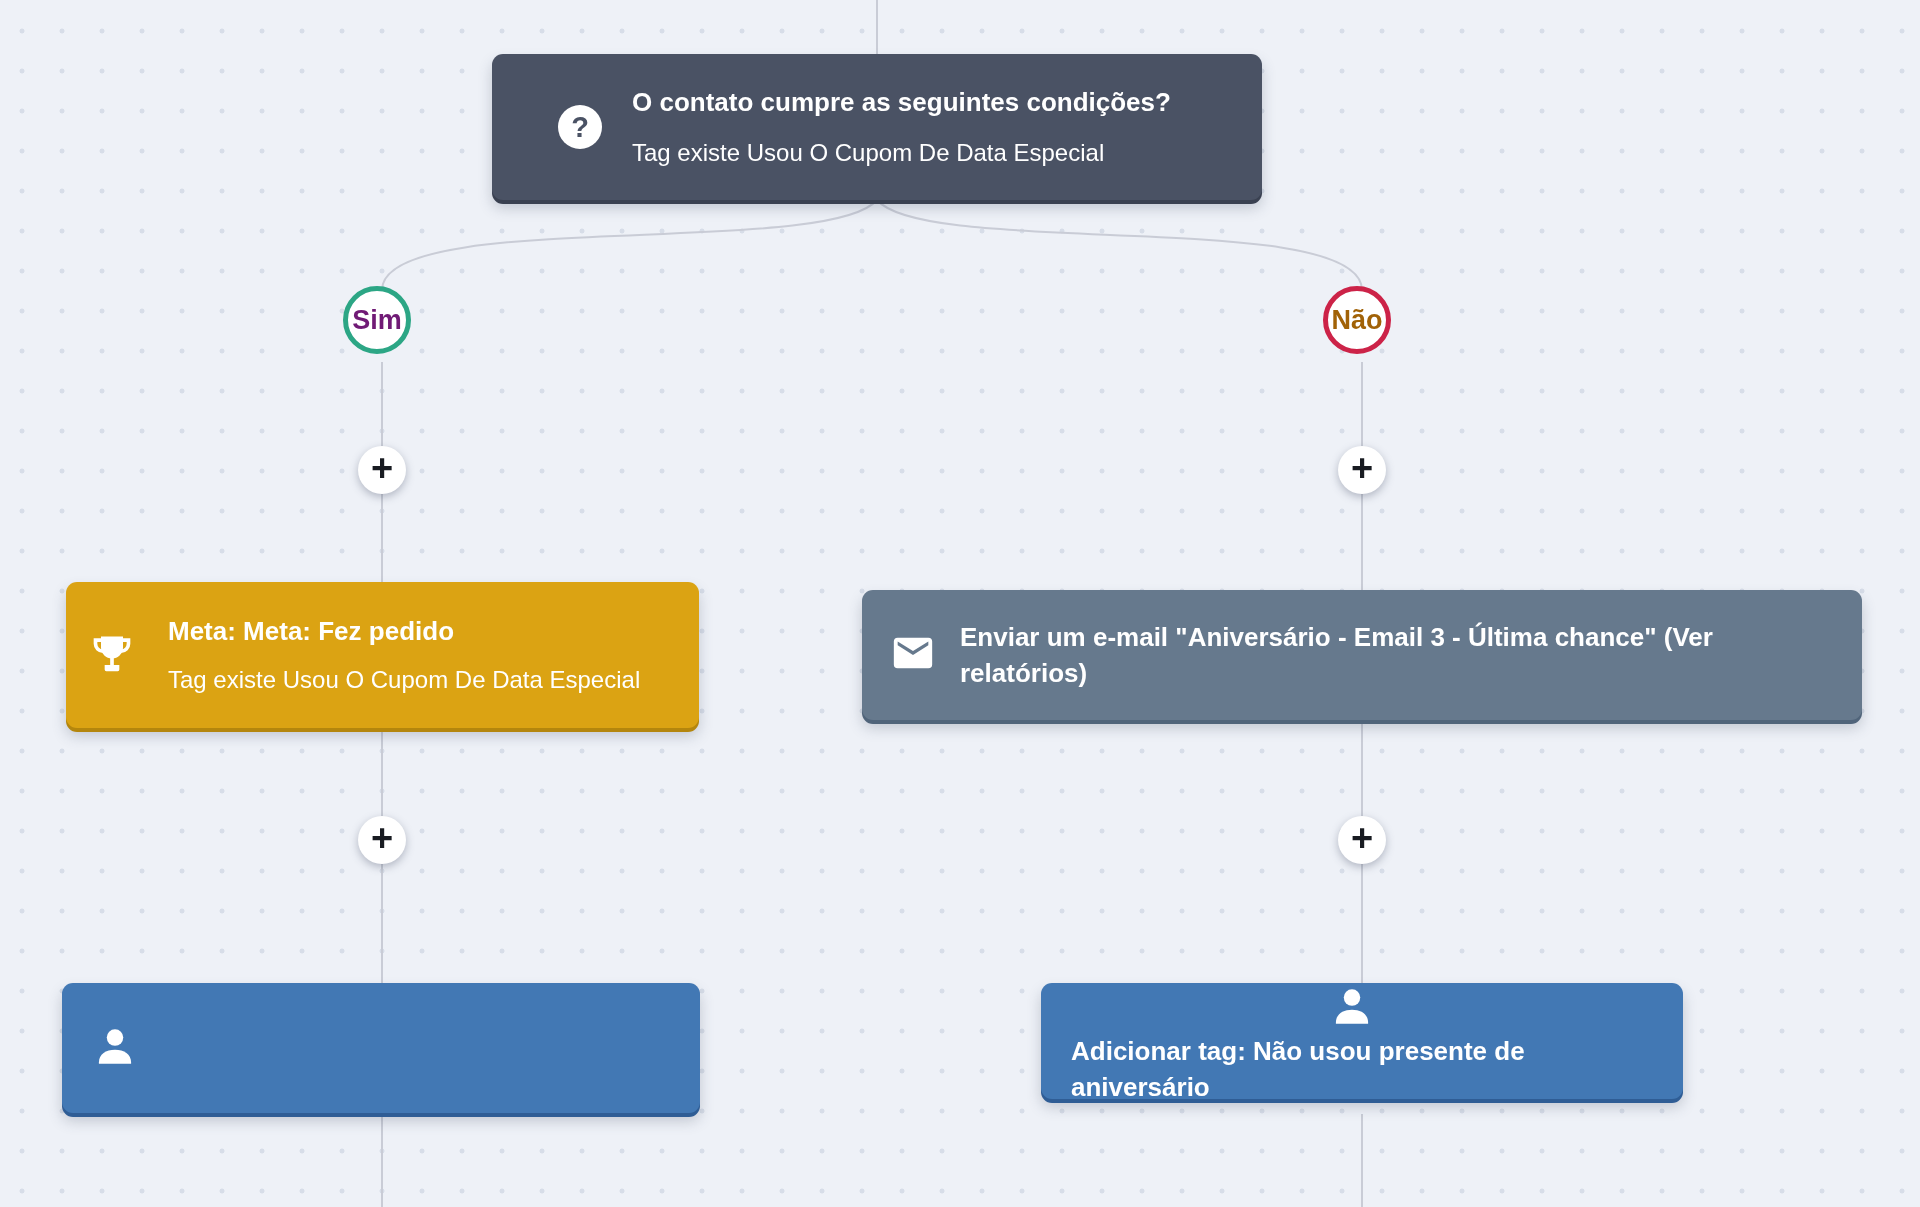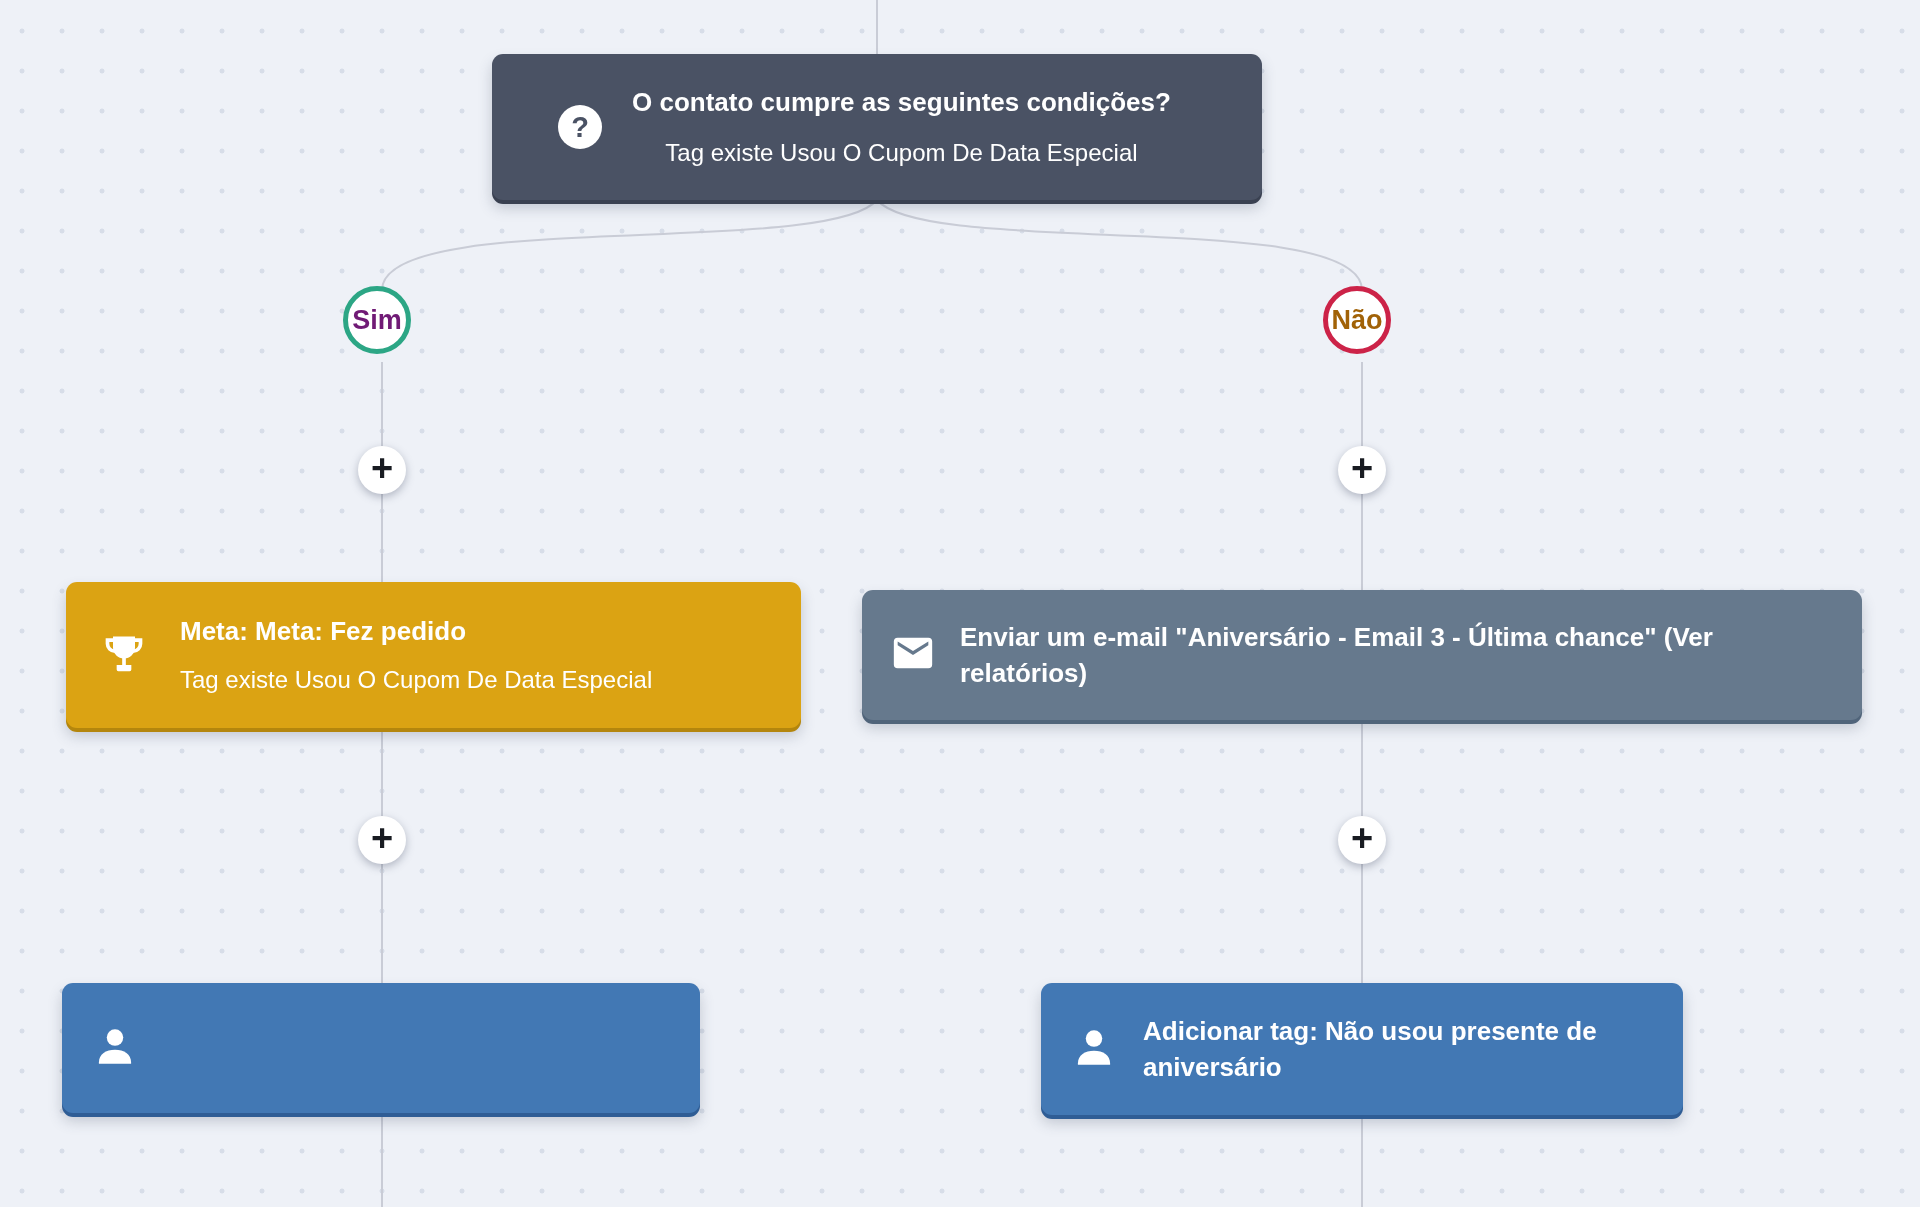--- a/index.html
+++ b/index.html
@@ -24,40 +24,40 @@
 
   .node {
     position: absolute; z-index: 2;
     display: flex; align-items: center;
     border-radius: 11px;
     color: #ffffff;
     cursor: pointer;
   }
   .node .texts { display: flex; flex-direction: column; }
   .node .title { font-size: 26px; font-weight: 700; line-height: 34px; }
-  .node .subtitle { font-size: 24px; font-weight: 400; line-height: 32px; margin-top: 18px; text-align: center; }
+  .node .subtitle { font-size: 24px; font-weight: 400; line-height: 32px; margin-top: 18px; }
 
   .node-condition {
     left: 492px; top: 54px; width: 770px; height: 146px;
     background: #4a5264;
     padding-left: 66px;
     box-shadow: 0 4px 0 #3a4151, 0 8px 14px rgba(60,70,95,.25);
   }
   .node-condition .qcircle {
     width: 44px; height: 44px; border-radius: 50%;
     background: #ffffff; color: #4a5264;
     display: flex; align-items: center; justify-content: center;
     font-size: 29px; font-weight: 800;
     margin-right: 30px; flex: none;
   }
 
   .node-goal {
-    left: 66px; top: 582px; width: 735px; height: 146px;
+    left: 66px; top: 582px; width: 633px; height: 146px;
     background: #dba313;
-    padding-left: 36px;
+    padding-left: 24px;
     box-shadow: 0 4px 0 #b4860d, 0 8px 14px rgba(60,70,95,.25);
   }
   .node-goal .icon { margin-right: 34px; flex: none; }
   .node-goal .subtitle { margin-top: 16px; }
 
   .node-email {
     left: 862px; top: 590px; width: 1000px; height: 130px;
     background: #66798d;
     padding-left: 28px; padding-right: 28px;
     box-shadow: 0 4px 0 #50647a, 0 8px 14px rgba(60,70,95,.25);
@@ -66,21 +66,21 @@
   .node-email .title { line-height: 36px; }
 
   .node-tag {
     background: #4278b4;
     padding-left: 30px; padding-right: 24px;
     box-shadow: 0 4px 0 #2f5d95, 0 8px 14px rgba(60,70,95,.25);
   }
   .node-tag .icon { margin-right: 26px; flex: none; }
   .node-tag .title { line-height: 36px; }
   .node-tag-yes { left: 62px;  top: 983px; width: 638px; height: 130px; }
-  .node-tag-no  { left: 1041px; top: 983px; width: 642px; height: 132px; }
+  .node-tag-no  { left: 1041px; top: 983px; width: 642px; height: 116px; flex-direction: column; }
 
   .branch-badge {
     position: absolute; z-index: 3;
     width: 68px; height: 68px; border-radius: 50%;
     background: #ffffff;
     display: flex; align-items: center; justify-content: center;
     font-size: 27px; font-weight: 700;
   }
   .badge-yes { left: 343px; top: 286px; border: 5px solid #2ca685; color: #701a75; }
   .badge-no  { left: 1323px; top: 286px; border: 5px solid #cc2348; color: #a16207; }

